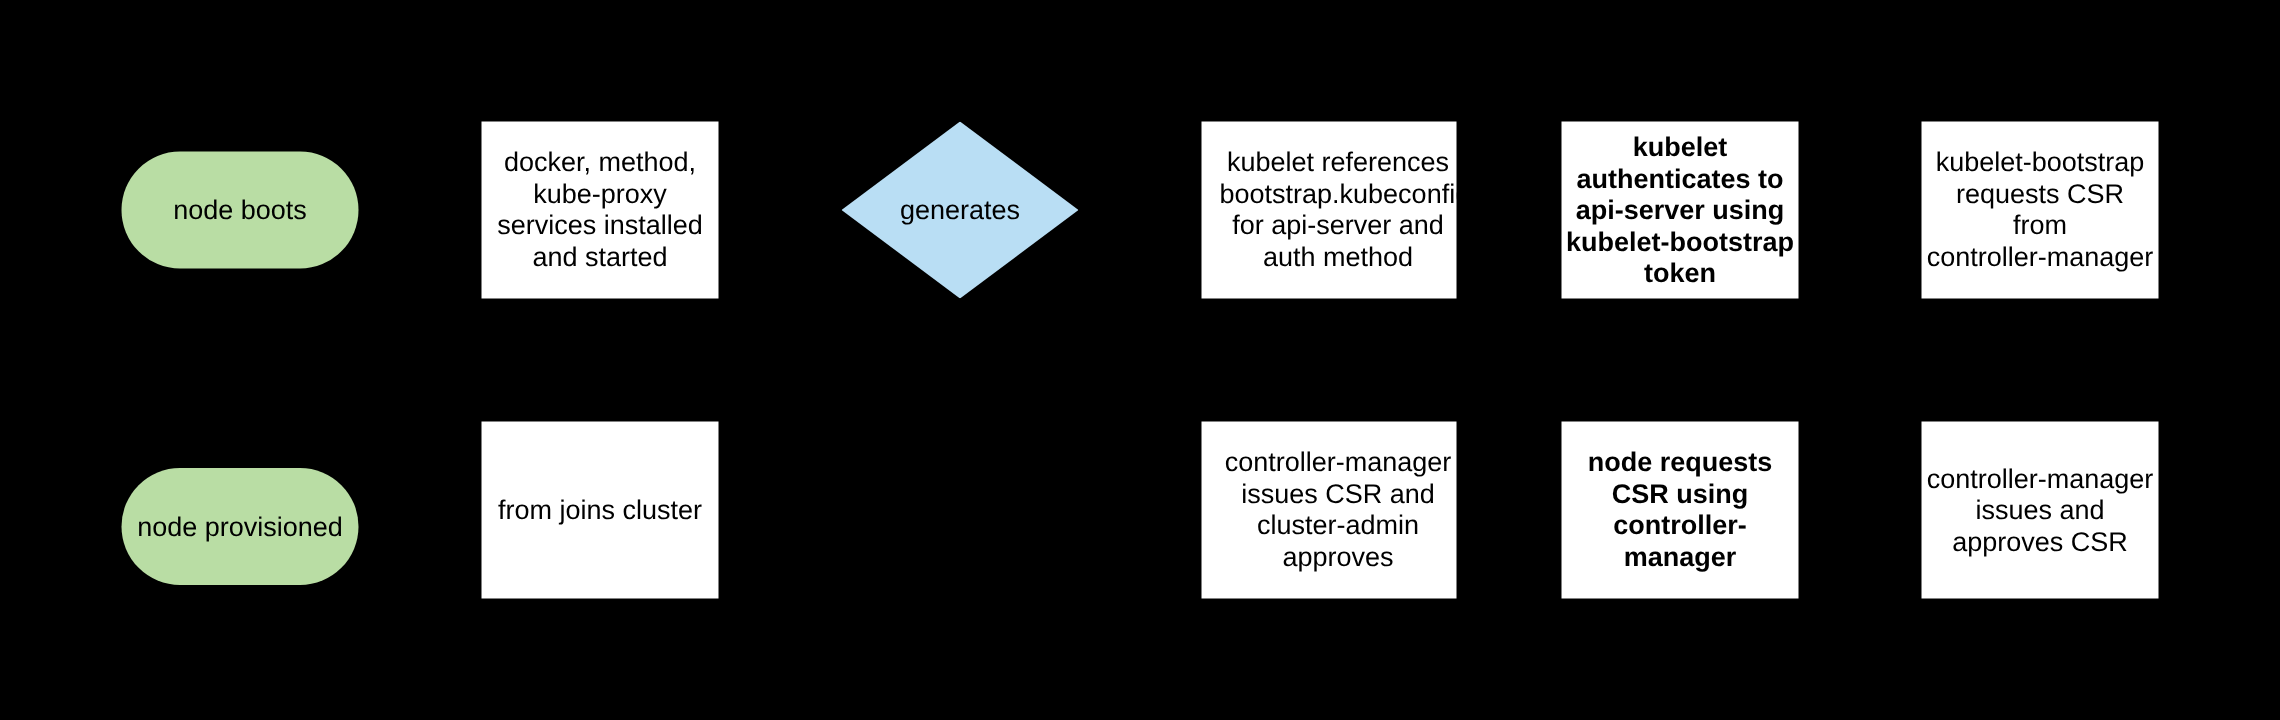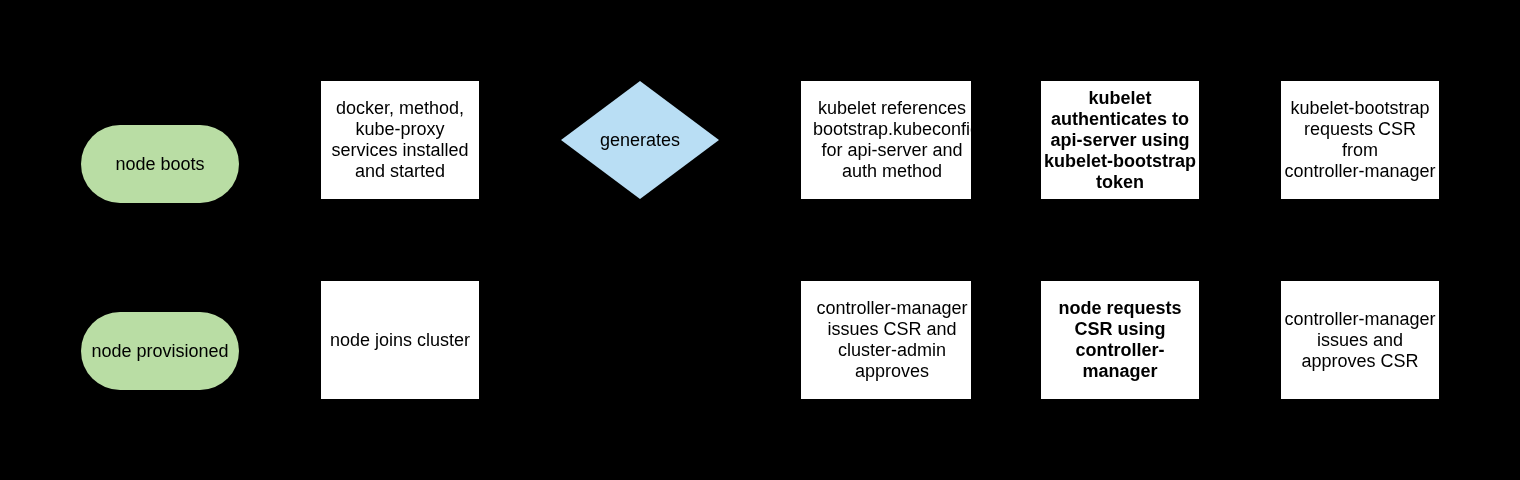--- a/index.html
+++ b/index.html
@@ -47,21 +47,21 @@
   }
   .decision {
     background: var(--decision-fill, #b9def4);
     clip-path: polygon(50% 0%, 100% 50%, 50% 100%, 0% 50%);
   }
   .terminator {
     background: var(--terminator-fill, #b9dda4);
     border-radius: 39px;
     height: 78px;
   }
-  .terminator.r1 { top: 101px; margin-top: 24px; }
+  .terminator.r1 { top: 101px; }
   .terminator.r2 { top: 312px; }
 </style>
 </head>
 <body>
 
 <div class="canvas">
 
   <div class="node terminator r1 c1">
     <span class="lbl">node boots</span>
   </div>
@@ -91,21 +91,21 @@
     <span class="lbl">kubelet-bootstrap
 requests CSR
 from
 controller-manager</span>
   </div>
 
   <div class="node terminator r2 c1">
     <span class="lbl">node provisioned</span>
   </div>
   <div class="node process r2 c2">
-    <span class="lbl">node joins cluster</span>
+    <span class="lbl">from joins cluster</span>
   </div>
   <div class="node process r2 c4">
     <span class="lbl">controller-manager
 issues CSR and
 cluster-admin
 approves</span>
   </div>
   <div class="node process r2 c5">
     <span class="lbl">node requests
 CSR using

